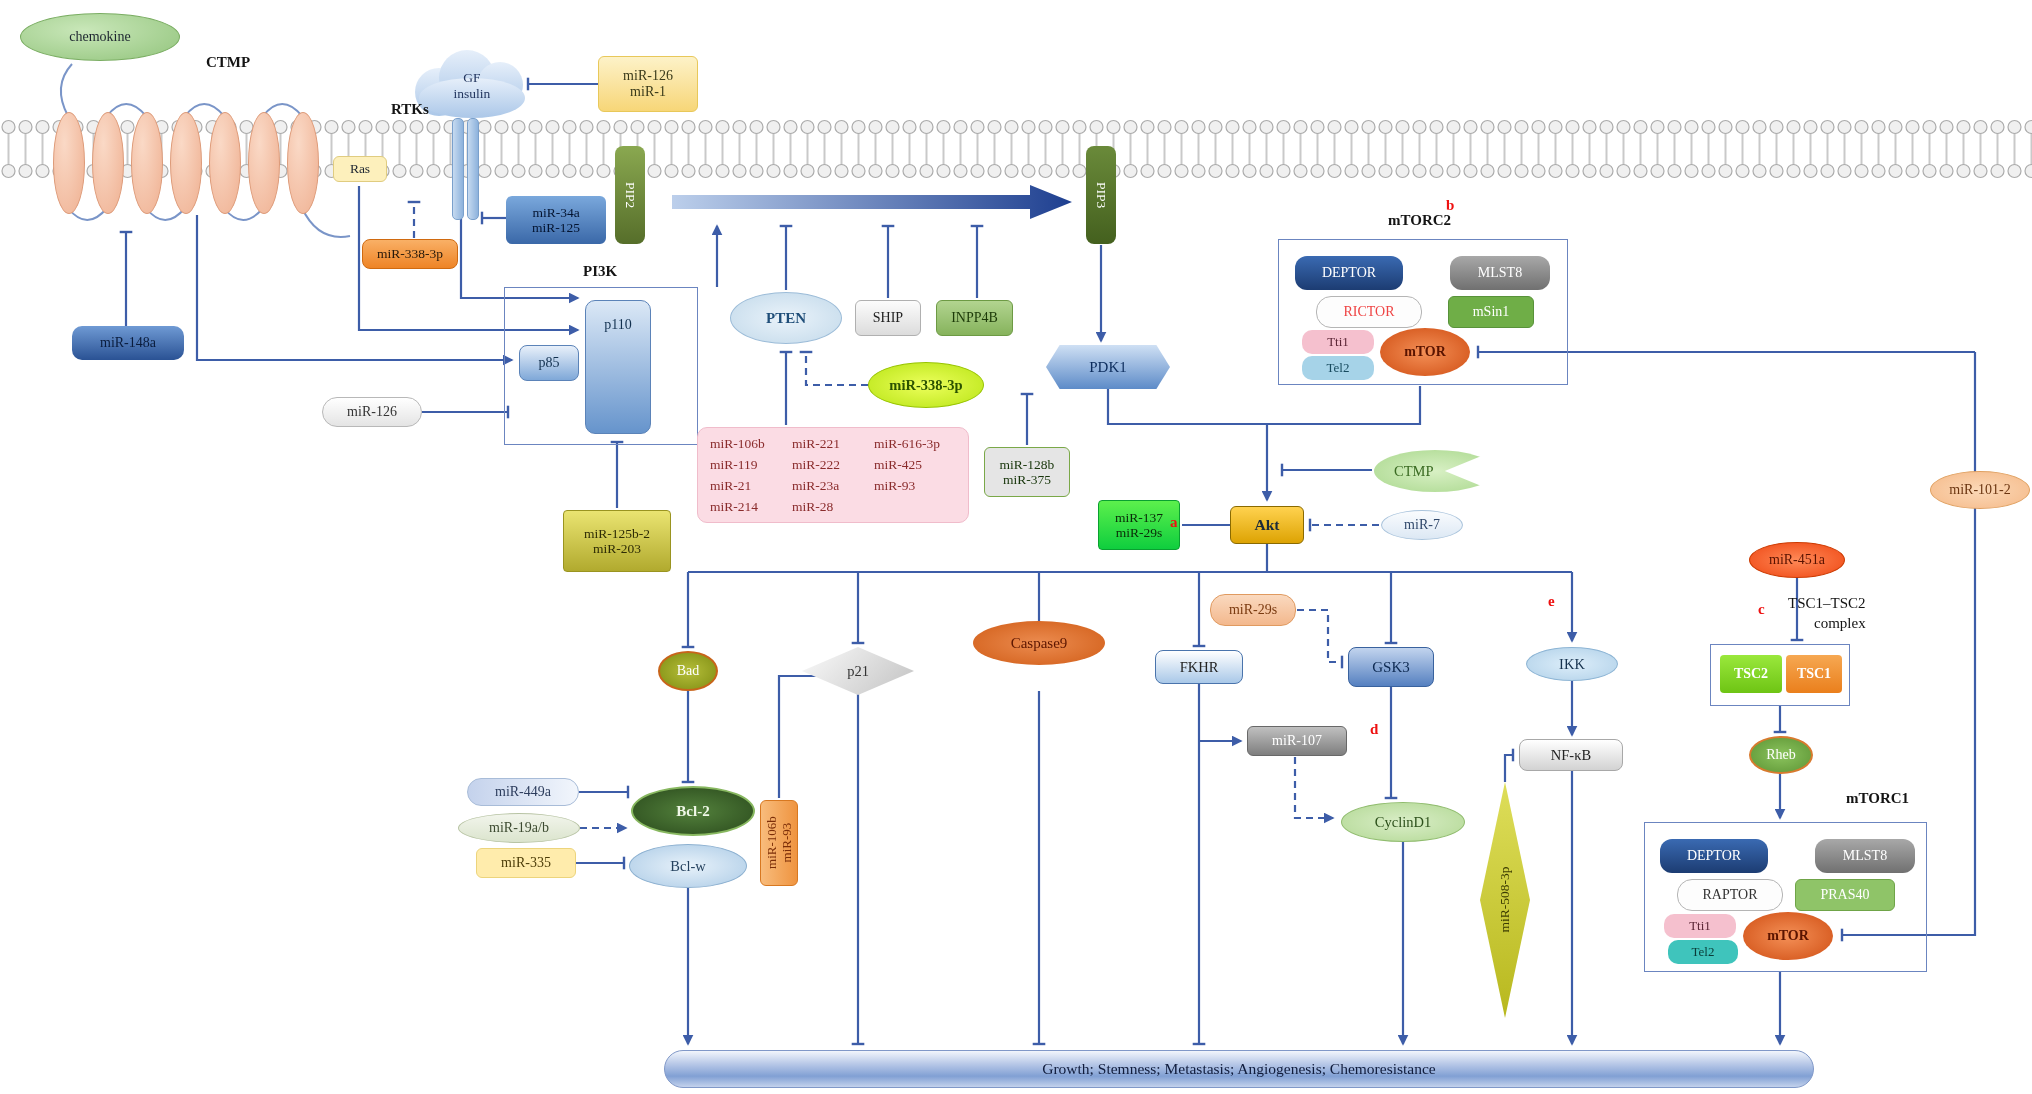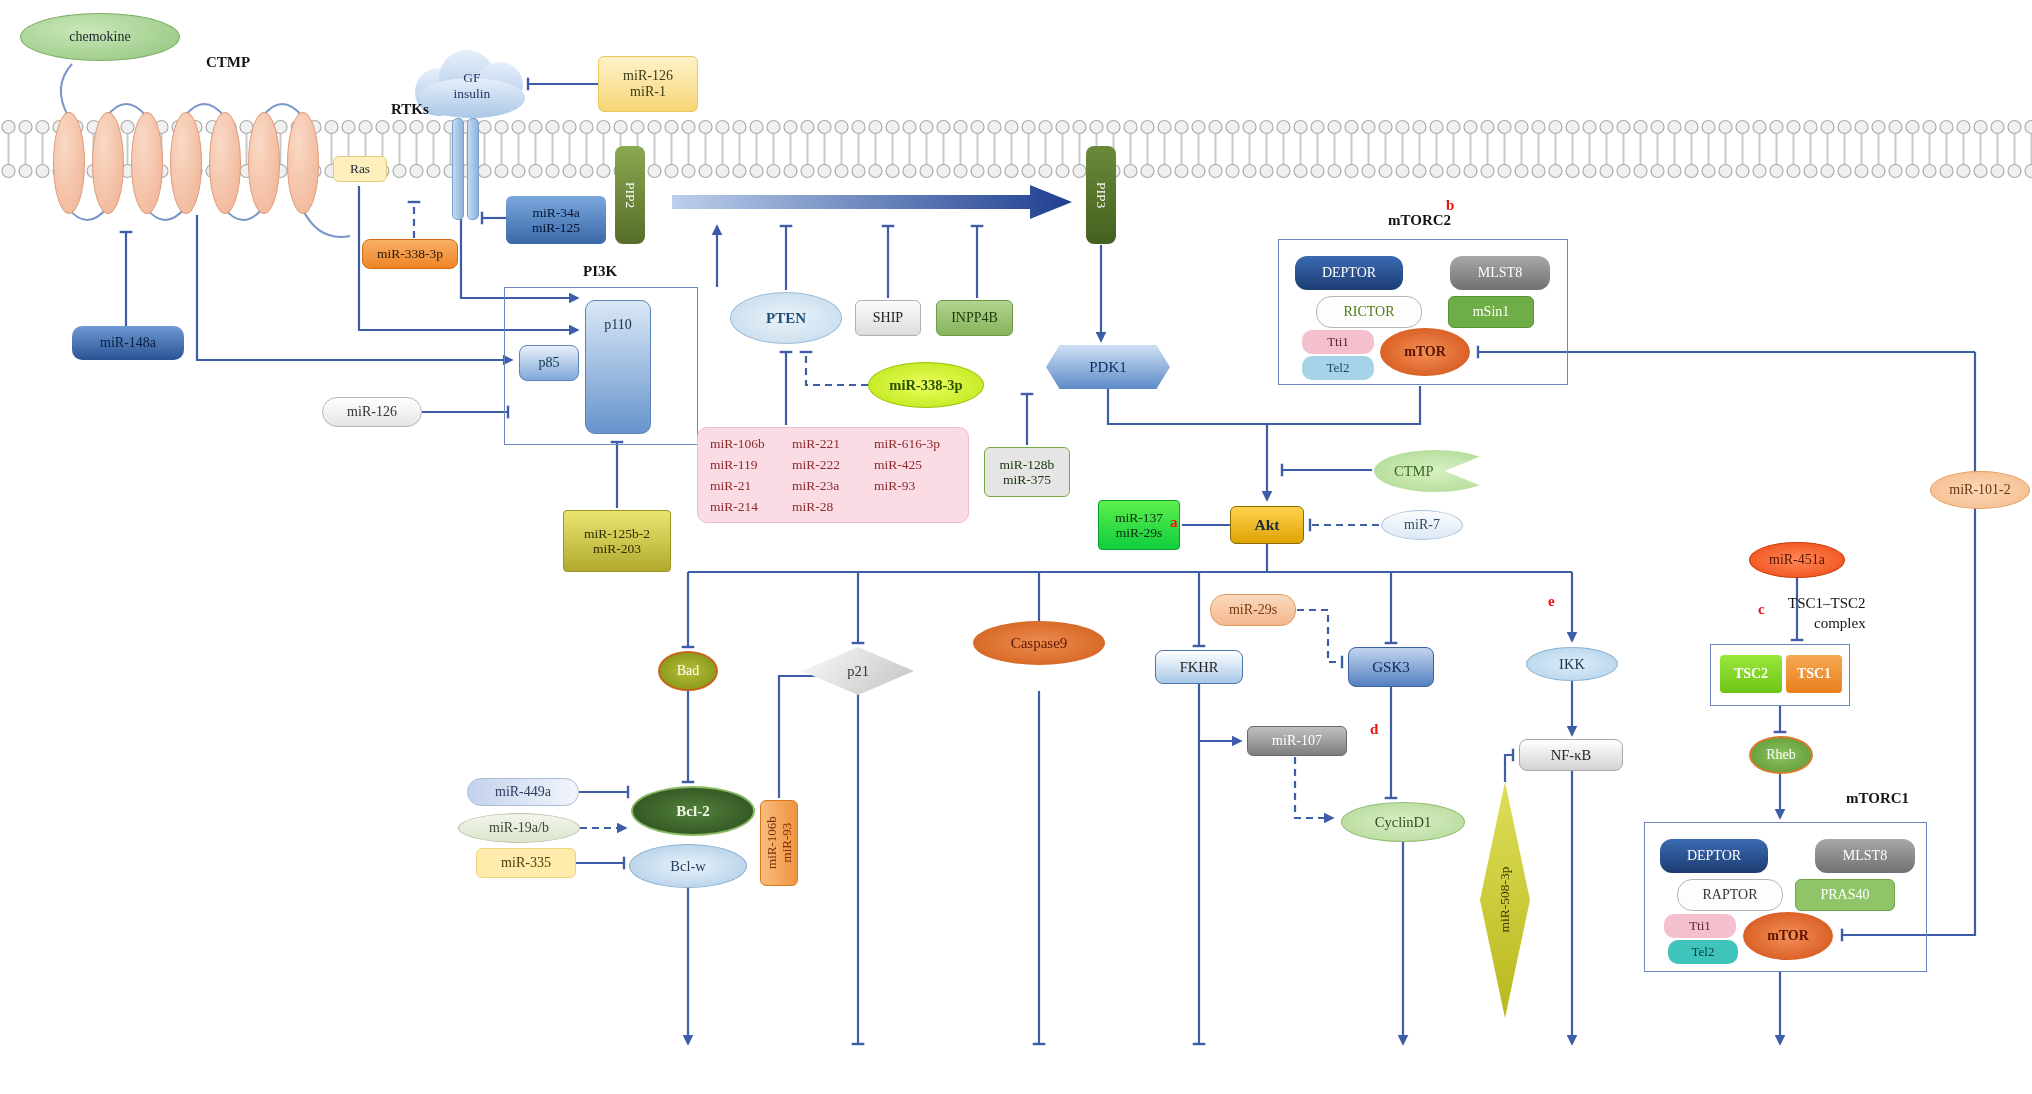--- a/index.html
+++ b/index.html
@@ -280,21 +280,21 @@
 
   <div class="n r12" style="left:1295px;top:256px;width:108px;height:34px;
        background:linear-gradient(180deg,#3a6ab2,#1c3c72);color:#ffffff">
     <span>DEPTOR</span>
   </div>
   <div class="n r12" style="left:1450px;top:256px;width:100px;height:34px;
        background:linear-gradient(180deg,#a8a8a8,#707070);color:#ffffff">
     <span>MLST8</span>
   </div>
   <div class="n pill" style="left:1316px;top:296px;width:106px;height:32px;
-       background:#fdfdfd;border:1px solid #b5b5b5;color:#4d7c0f">
+       background:#fdfdfd;border:1px solid #b5b5b5;color:#ef4444">
     <span>RICTOR</span>
   </div>
   <div class="n r6" style="left:1448px;top:296px;width:86px;height:32px;
        background:#6fae47;border:1px solid #58923a;color:#ffffff">
     <span>mSin1</span>
   </div>
   <div class="n r10" style="left:1302px;top:330px;width:72px;height:24px;font-size:13px;
        background:#f5c0ce;color:#5a2535">
     <span>Tti1</span>
   </div>
@@ -454,14 +454,19 @@
   </div>
 
   <div class="n r6" style="left:760px;top:800px;width:38px;height:86px;font-size:13px;
        background:linear-gradient(90deg,#f8bc7c,#ef9440);border:1px solid #d87820;color:#7c2e08">
     <div class="rot-90">
       <div>miR-106b</div>
       <div>miR-93</div>
     </div>
   </div>
 
+  <div class="n" style="left:664px;top:1050px;width:1150px;height:38px;border-radius:19px;font-size:15.5px;
+       background:linear-gradient(180deg,#f2f6fc 0%,#b9c9e8 35%,#81a0d4 70%,#c4d2ec 100%);
+       border:1px solid #8098c8;color:#101c3c">
+    <span>Growth; Stemness; Metastasis; Angiogenesis; Chemoresistance</span>
+  </div>
 
 </div>
 
 </body></html>

